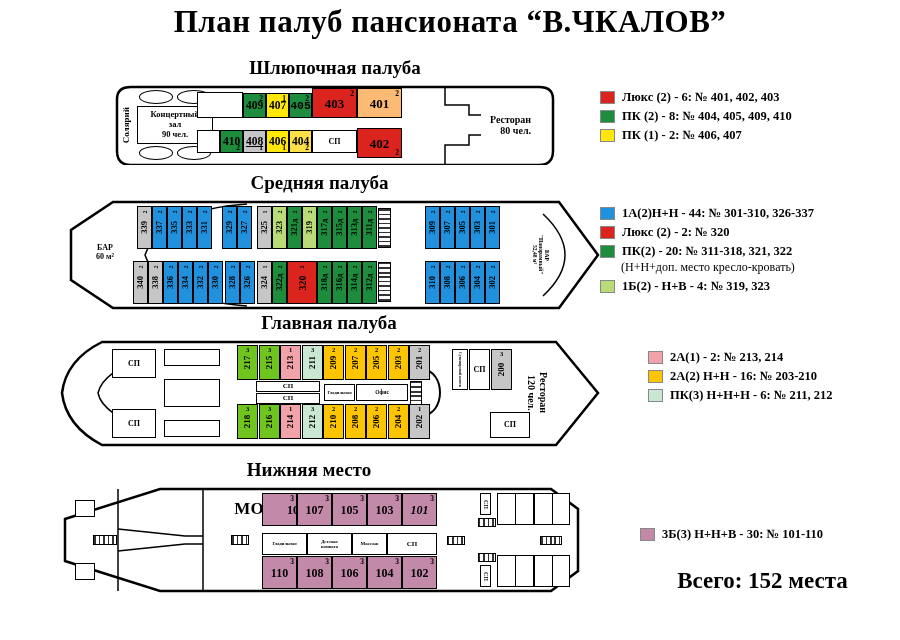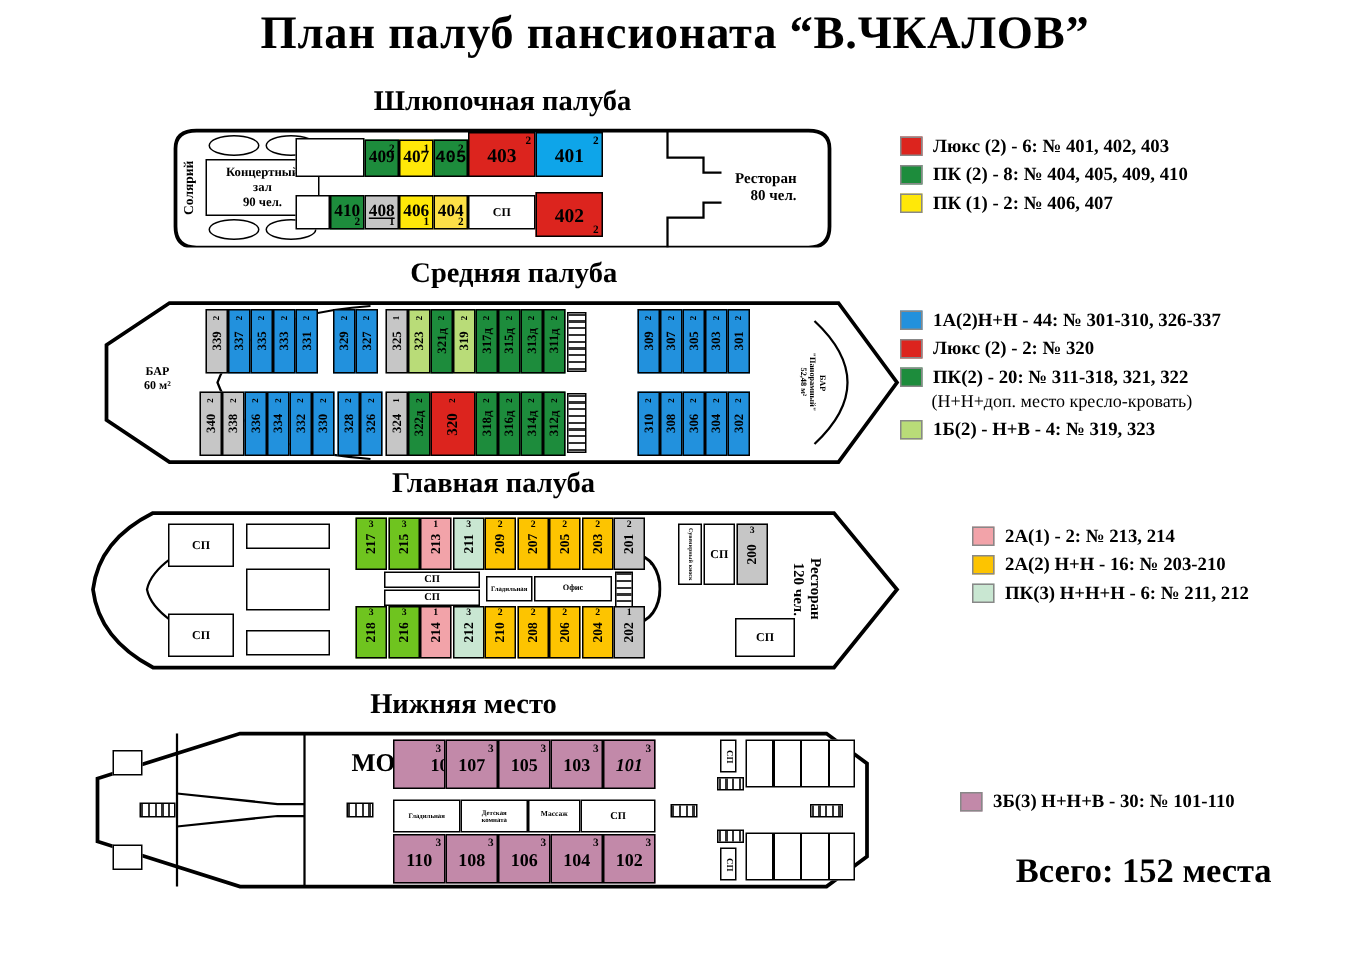--- a/index.html
+++ b/index.html
@@ -76,21 +76,21 @@
         <span class="cap tr">1</span>
       </div>
       <div class="cabin" style="left: 174px; top: 8px; width: 23px; height: 25px; background: rgb(29, 140, 60);">
         <span class="num" style="font-size: 11.5px; font-family: Liberation Mono, monospace;">405</span>
         <span class="cap tr">2</span>
       </div>
       <div class="cabin" style="left: 197px; top: 3px; width: 45px; height: 30px; background: rgb(220, 36, 30);">
         <span class="num" style="font-size: 13px;">403</span>
         <span class="cap tr">2</span>
       </div>
-      <div class="cabin" style="left: 242px; top: 3px; width: 45px; height: 30px; background: #0ea5e9;">
+      <div class="cabin" style="left: 242px; top: 3px; width: 45px; height: 30px; background: #fdba74;">
         <span class="num" style="font-size: 13px;">401</span>
         <span class="cap tr">2</span>
       </div>
       <div class="cabin" style="left: 105px; top: 45px; width: 23px; height: 23px; background: rgb(29, 140, 60);">
         <span class="num" style="font-size: 11.5px;">410</span>
         <span class="cap br">2</span>
       </div>
       <div class="cabin" style="left: 128px; top: 45px; width: 23px; height: 23px; background: rgb(198, 198, 198); text-decoration: underline;">
         <span class="num" style="font-size: 11.5px;">408</span>
         <span class="cap br">1</span>
@@ -116,21 +116,21 @@
       <div class="lrow">
         <span class="chip" style="background: rgb(29, 140, 60);"></span>
         <span>ПК (2) - 8: № 404, 405, 409, 410</span>
       </div>
       <div class="lrow">
         <span class="chip" style="background: rgb(255, 232, 8);"></span>
         <span>ПК (1) - 2: № 406, 407</span>
       </div>
     </div>
 
-  <h2 class="deck-title" style="left: 75px; width: 535px; top: 172px; font-family: Liberation Serif, serif;">Средняя палуба</h2>
+  <h2 class="deck-title" style="left: 52px; width: 535px; top: 172px; font-family: Liberation Serif, serif;">Средняя палуба</h2>
   <div class="ship" style="left: 65px; top: 200px; width: 535px; height: 110px;">
       <svg viewBox="0 0 535 110" width="535" height="110">
         <path d="M48,2 H494 L533,55 L494,108 H48 L6,80 V30 Z" fill="#fff" stroke="#000" stroke-width="2.5"></path>
         <path d="M478,14 Q522,55 478,96" fill="none" stroke="#000" stroke-width="1.5"></path>
         <path d="M182,4 Q96,10 80,55 Q96,100 182,106" fill="none" stroke="#000" stroke-width="1.5"></path>
       </svg>
       <div class="room text" style="left: 16px; top: 38px; width: 48px; height: 28px; font-size: 8px;">БАР
 60 м²</div>
       <div class="room ladder" style="left: 313px; top: 8px; width: 13px; height: 40px;"></div>
       <div class="room ladder" style="left: 313px; top: 62px; width: 13px; height: 40px;"></div>

